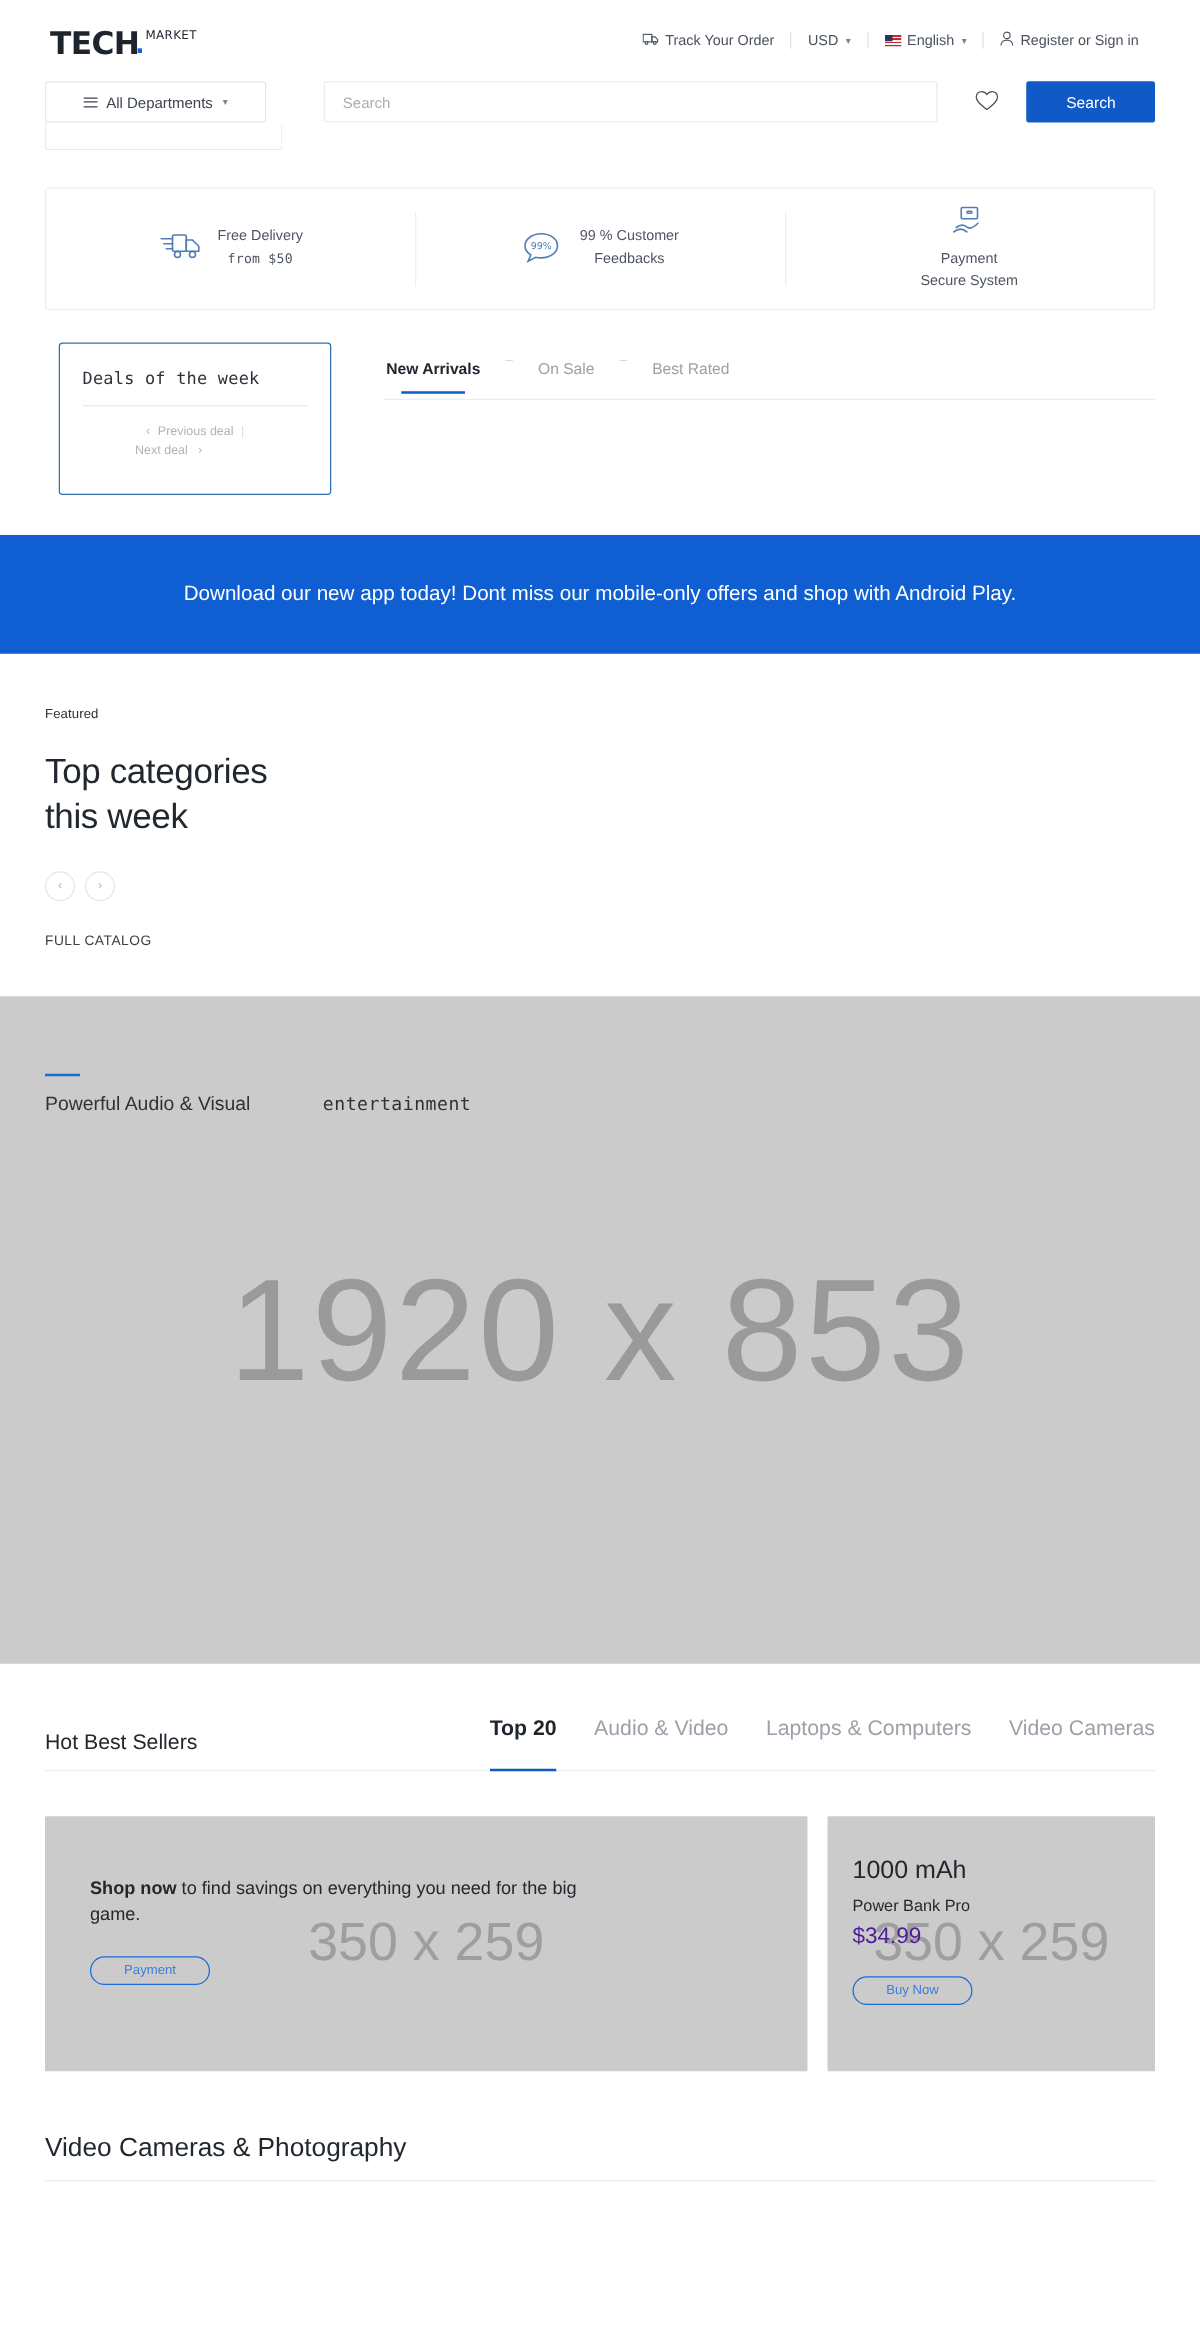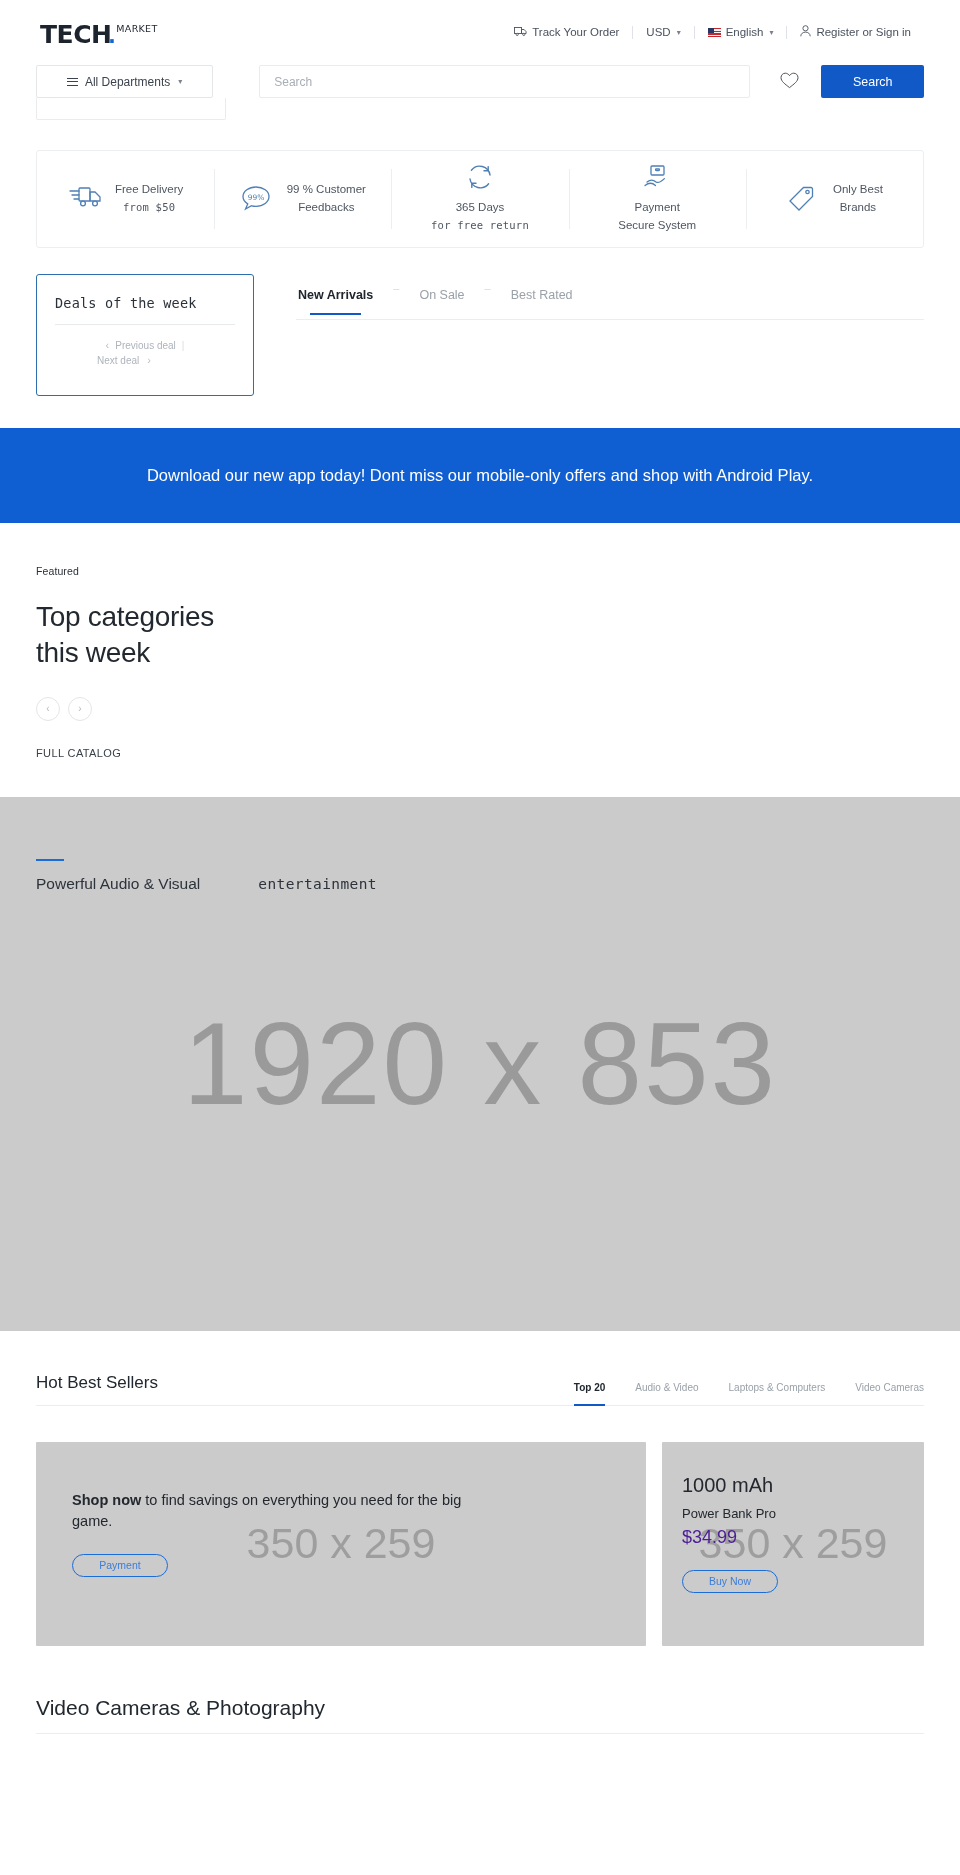--- a/index.html
+++ b/index.html
@@ -202,20 +202,21 @@
   .feat-txt .mono { font-family: "DejaVu Sans Mono", monospace; font-size: 10.5px; letter-spacing: 0.2px;}
 
   
   .dealsrow { display: flex; margin-top: 26px; }
   .deals-card {
     width: 218px;
     min-height: 122px;
     border: 1px solid #2d6fad;
     border-radius: 3px;
     padding: 20px 18px 18px;
+    margin-left: 11px;
   }
   .deals-title {
     font-family: "DejaVu Sans Mono", monospace;
     font-size: 13.5px;
     color: #2b3139;
     letter-spacing: 0.2px;
     padding-bottom: 13px;
     border-bottom: 1px solid #e7eaed;
   }
   .deal-nav {
@@ -339,23 +340,23 @@
   .hbs-head {
     display: flex;
     align-items: flex-end;
     justify-content: space-between;
     border-bottom: 1px solid #ecedef;
     padding-bottom: 12px;
   }
   .hbs-title { font-size: 17px; color: #22282f; font-weight: normal; }
   .hbs-tabs { display: flex; align-items: flex-end; gap: 30px; margin-bottom: -13px; }
   .hbs-tab {
-    font-size: 10px;
+    font-size: 17px;
     color: #9aa1a9;
-    padding-bottom: 13px;
+    padding-bottom: 24px;
     cursor: pointer;
     position: relative;
   }
   .hbs-tab.active { color: #20262e; font-weight: bold; }
   .hbs-tab.active::after {
     content:''; position:absolute; left:0; right:0; bottom:0;
     height: 2px; background: #1159c7;
   }
 
   
@@ -497,66 +498,38 @@
           <path d="M16 3C8.8 3 3 7.3 3 12.6c0 3 1.8 5.6 4.7 7.3L5.5 25l6-3.2c1.4.3 2.9.5 4.5.5 7.2 0 13-4.3 13-9.7S23.2 3 16 3z"></path>
           <text x="16" y="15.5" font-size="7.5" fill="#4f7fb5" stroke="none" text-anchor="middle" font-family="DejaVu Sans, sans-serif">99%</text>
         </svg>
       </span>
       <span class="feat-txt">
         <span>99 % Customer</span><br>
         <span>Feedbacks</span>
       </span>
     </div>
 
-    <div class="feature">
-      <span class="feat-txt" style="display:flex;flex-direction:column;align-items:center;gap:8px">
-        <span class="feat-ico" style="height:28px">
-          <svg width="30" height="28" viewBox="0 0 30 28" fill="none" stroke="#4f7fb5" stroke-width="1.4" stroke-linecap="round">
-            <path d="M25 12A10.5 10.5 0 0 0 6.4 7.2"></path>
-            <path d="M5 16a10.5 10.5 0 0 0 18.6 4.8"></path>
-            <path d="M23.2 3.6V7.8h-4.2"></path>
-            <path d="M6.8 24.4v-4.2H11"></path>
-          </svg>
-        </span>
-        <span style="display:block;text-align:center">
-          <span>365 Days</span><br>
-          <span class="mono">for free return</span>
-        </span>
-      </span>
-    </div>
 
     <div class="feature">
       <span class="feat-txt" style="display:flex;flex-direction:column;align-items:center;gap:8px">
         <span class="feat-ico" style="height:28px">
           <svg width="32" height="28" viewBox="0 0 32 28" fill="none" stroke="#4f7fb5" stroke-width="1.3" stroke-linecap="round">
             <rect x="10" y="3" width="13" height="9" rx="1"></rect>
             <rect x="14.5" y="6" width="4" height="1.6" rx="0.8"></rect>
             <path d="M6 19c3-2.4 6.3-2.4 9 0 2.5 1.5 5.5-.6 8.4-3.4"></path>
             <path d="M4 22.5c3.5-2.8 7.4-2.8 10.5 0"></path>
           </svg>
         </span>
         <span style="display:block;text-align:center">
           <span>Payment</span><br>
           <span>Secure System</span>
         </span>
       </span>
     </div>
 
-    <div class="feature">
-      <span class="feat-ico">
-        <svg width="30" height="28" viewBox="0 0 30 28" fill="none" stroke="#4f7fb5" stroke-width="1.3">
-          <path d="M17.5 3.5H25a1.5 1.5 0 0 1 1.5 1.5v7.5L13 26 4 17z"></path>
-          <circle cx="21.5" cy="8" r="1.7"></circle>
-        </svg>
-      </span>
-      <span class="feat-txt">
-        <span>Only Best</span><br>
-        <span>Brands</span>
-      </span>
-    </div>
   </div>
 
   <div class="dealsrow">
     <div class="deals-card">
       <div class="deals-title">Deals  of the week</div>
       <div class="deal-nav">
         <div class="deal-nav-line">
           <span class="chev">‹</span>
           <span>Previous deal</span>
           <span class="bar">|</span>

